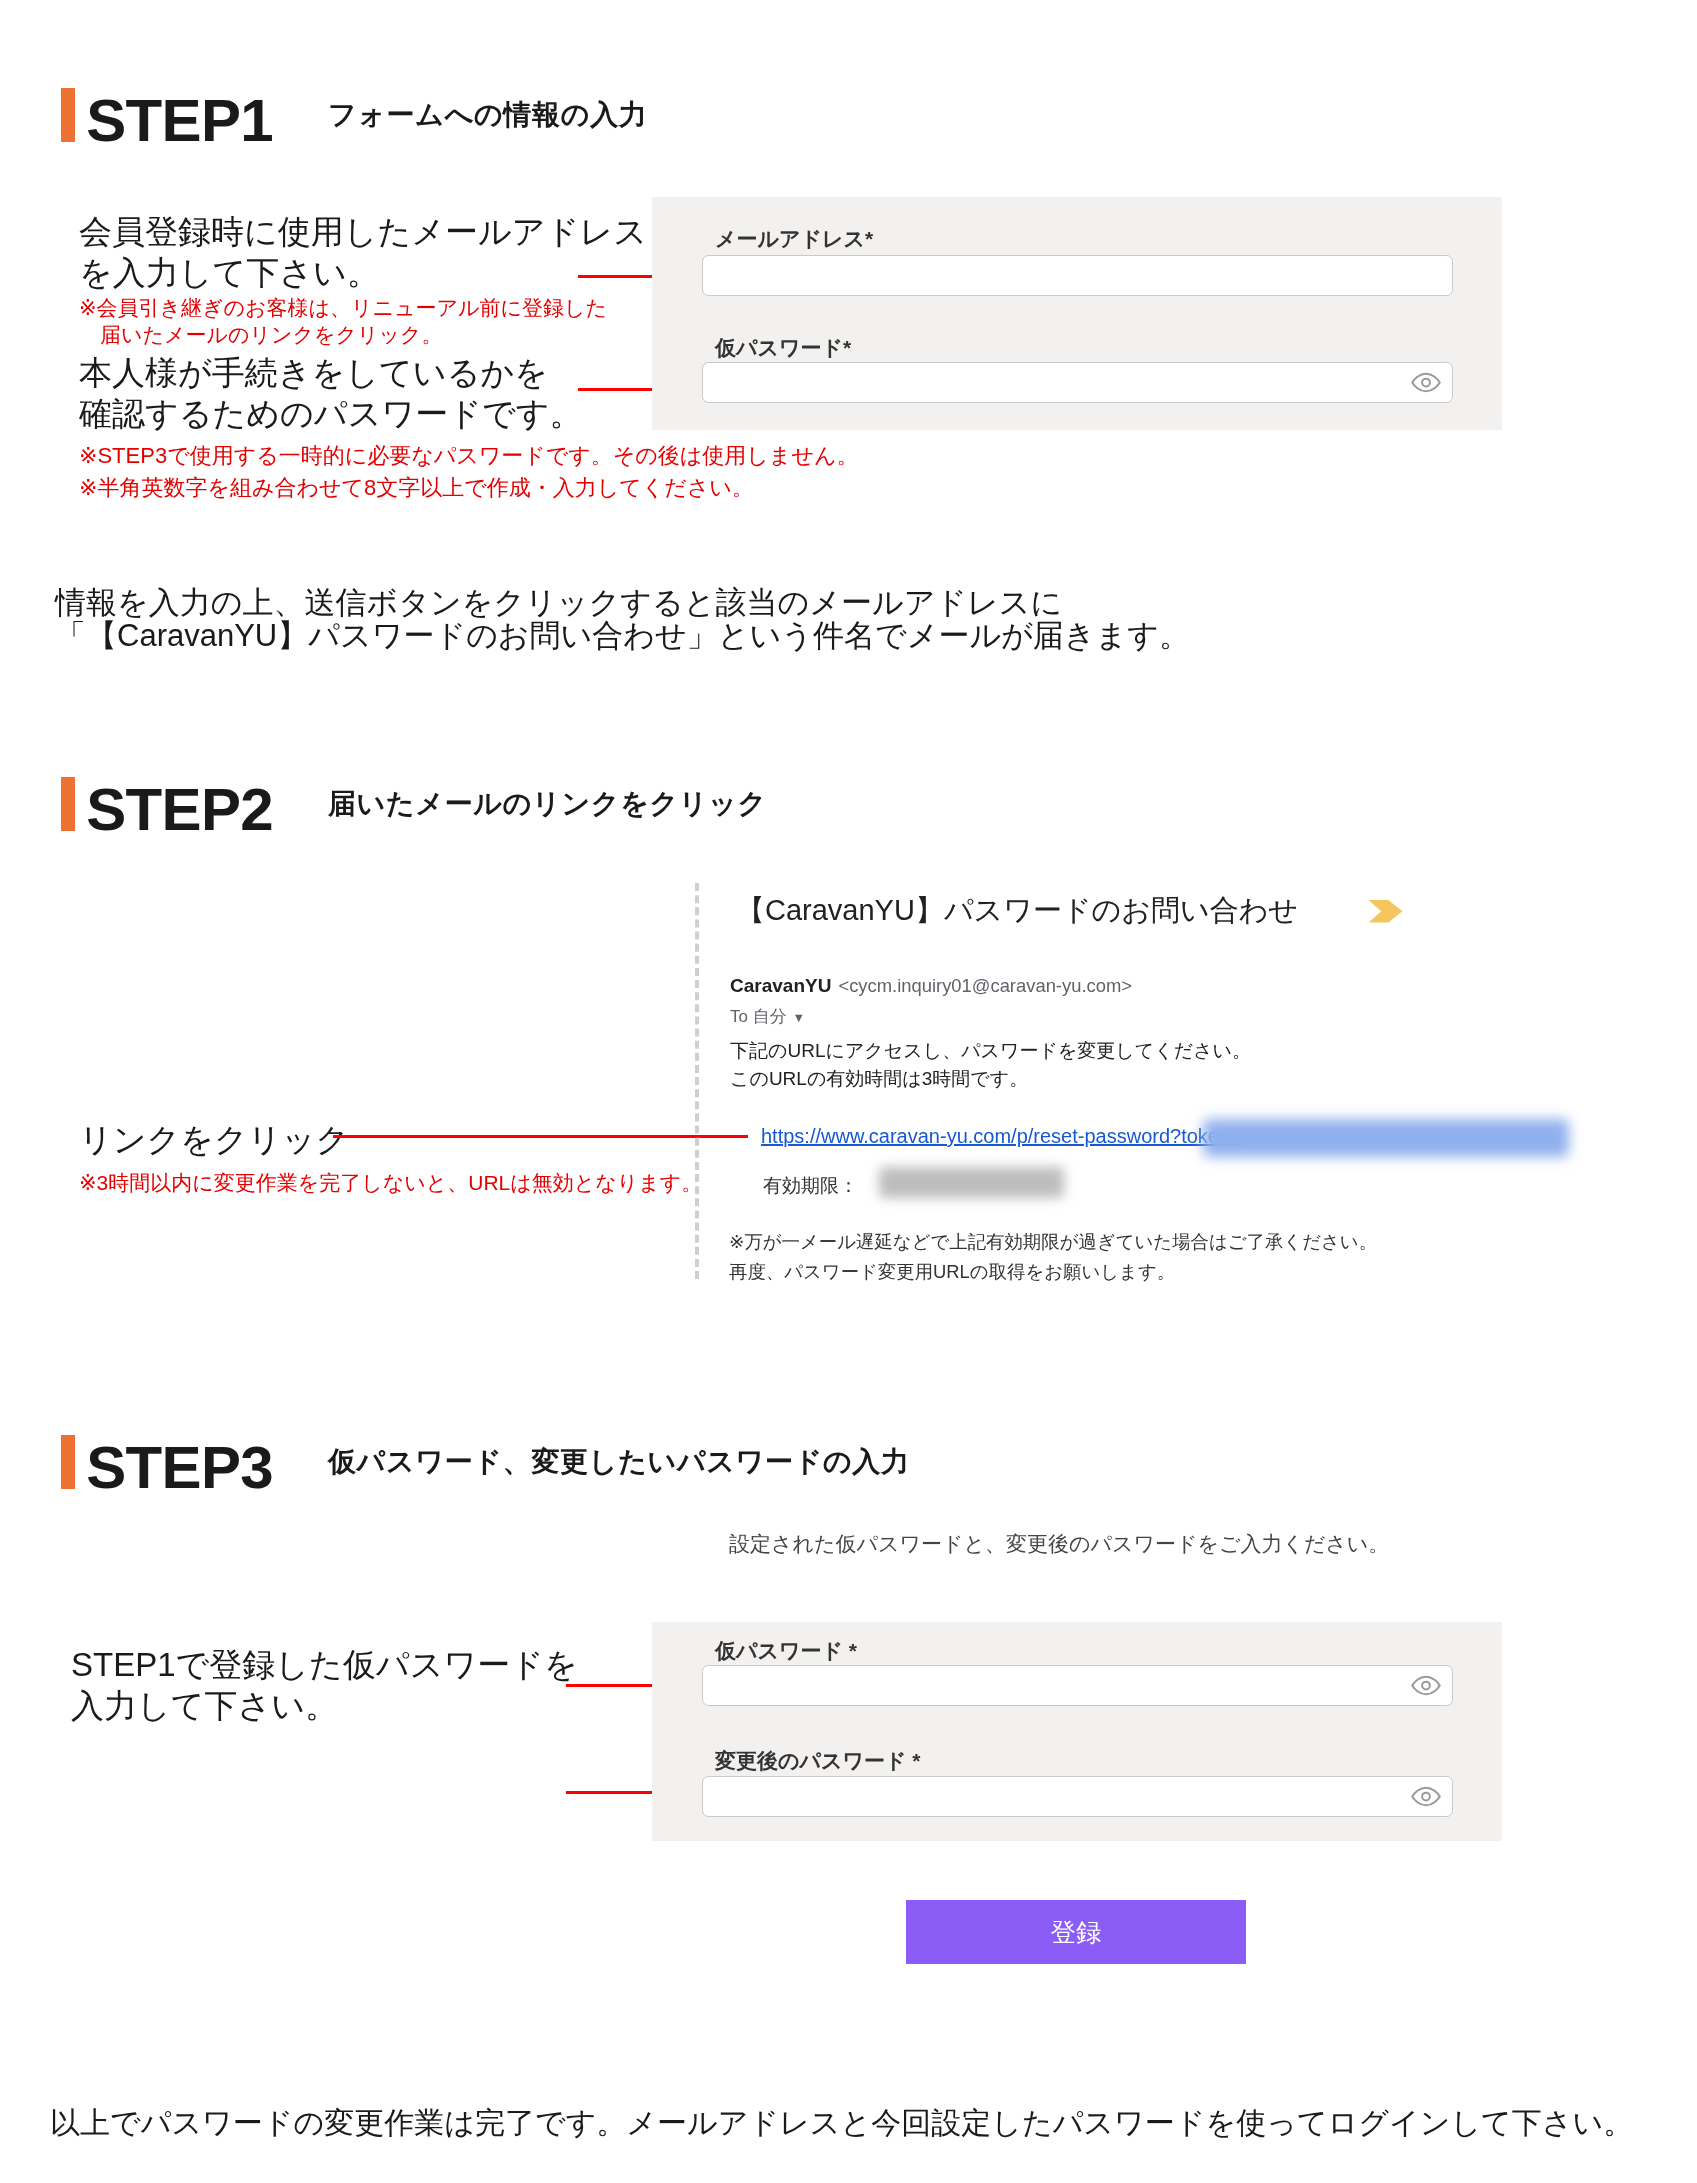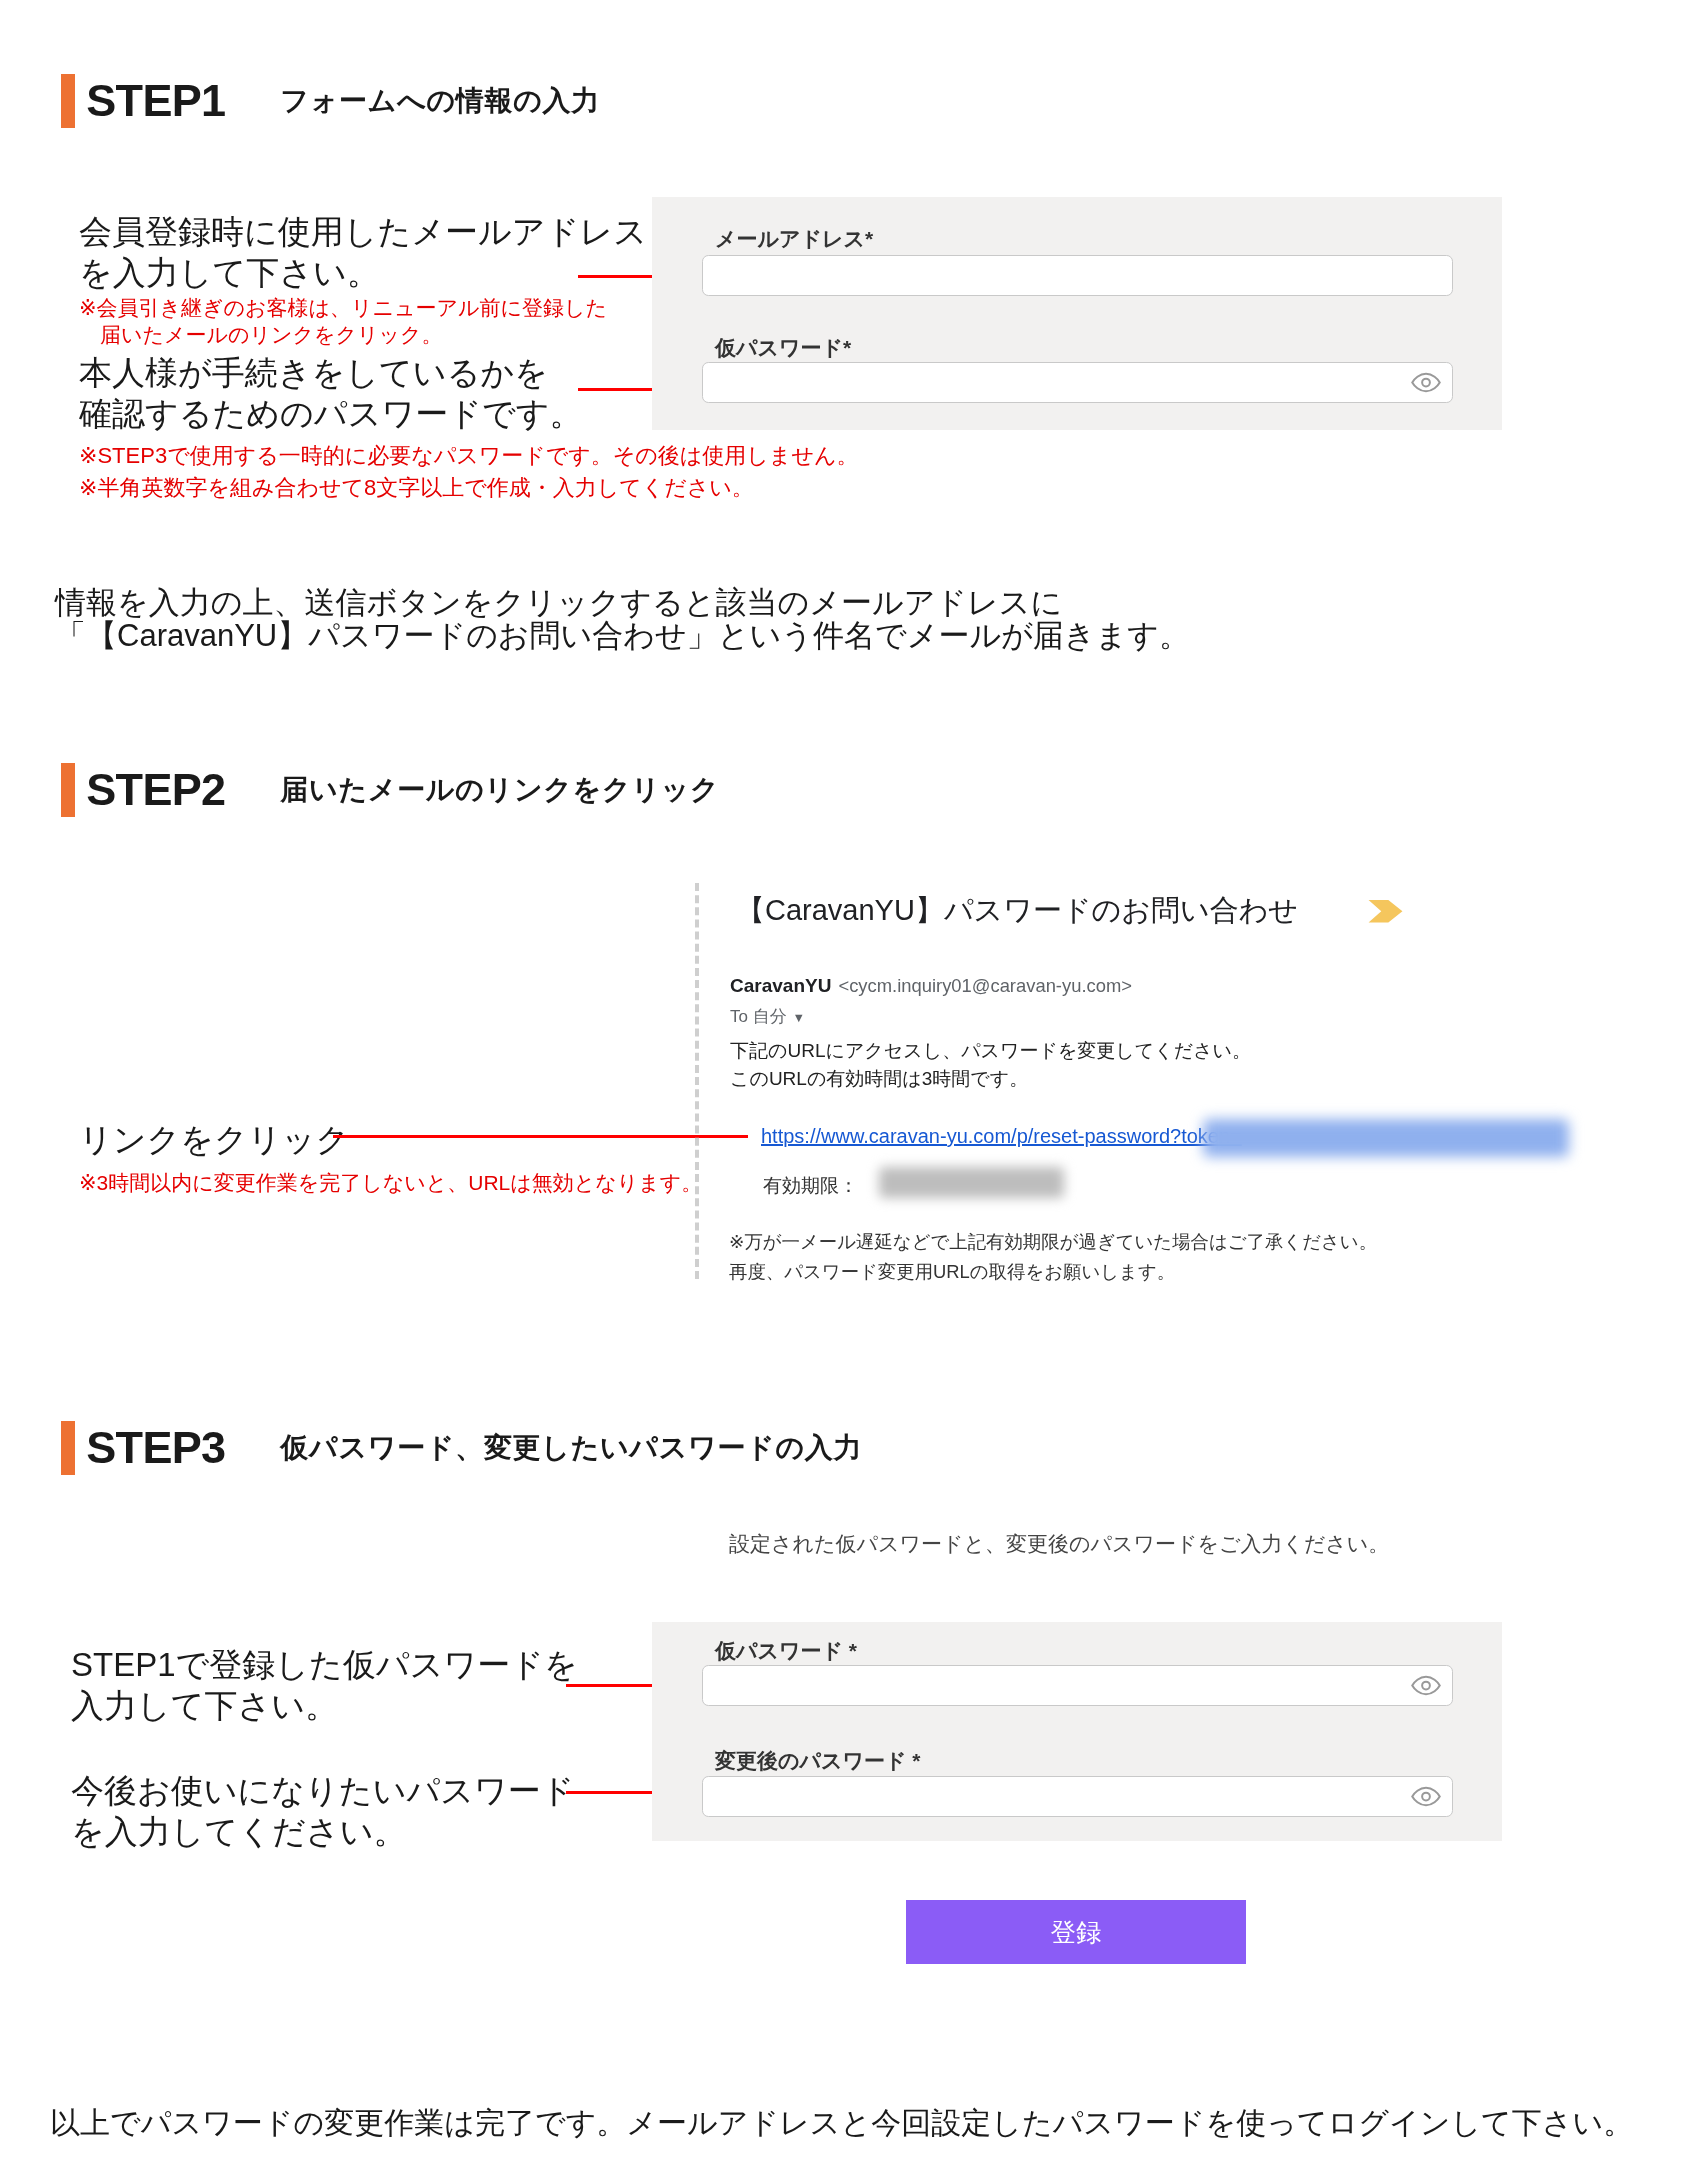--- a/index.html
+++ b/index.html
@@ -4,21 +4,21 @@
 <style>
   html,body{margin:0;padding:0;background:#fff;}
   #canvas{
     position:relative;width:1698px;height:2183px;background:#ffffff;
     font-family:"Liberation Sans","DejaVu Sans",sans-serif;color:#111;
     overflow:hidden;
   }
   
   .step-heading{position:absolute;left:61px;display:flex;align-items:center;}
   .step-bar{width:14px;height:54px;background:#ed7132;margin-right:11.3px;flex:0 0 auto;}
-  .step-id{font-size:45px;font-weight:bold;letter-spacing:-0.7px;color:#1a1a1a;}
+  .step-id{font-size:60px;font-weight:bold;letter-spacing:-0.7px;color:#1a1a1a;margin-top:12px;}
   .step-title{font-size:28px;font-weight:bold;color:#1a1a1a;margin-left:55px;letter-spacing:0.7px;}
   
   .big-text{position:absolute;font-size:33px;line-height:41px;color:#1a1a1a;}
   .red-note{position:absolute;font-size:21px;line-height:27px;color:#e50000;}
   .red-note-lg{position:absolute;font-size:22px;line-height:33px;color:#e50000;}
   
   .red-line{position:absolute;height:2.8px;background:#ff0000;}
   
   .card{position:absolute;left:652px;width:850px;background:#f2f1f0;}
   .field-label{position:absolute;font-size:21px;font-weight:bold;color:#333;}
@@ -150,24 +150,20 @@
     <span class="step-id">STEP3</span>
     <span class="step-title">仮パスワード、変更したいパスワードの入力</span>
   </div>
 
   <div class="sub-instruction">設定された仮パスワードと、変更後のパスワードをご入力ください。</div>
 
   <div class="big-text" style="left:71px;top:1644px;">
     <div>STEP1で登録した仮パスワードを</div>
     <div>入力して下さい。</div>
   </div>
-  <div class="big-text" style="left:71px;top:1770px;">
-    <div>今後お使いになりたいパスワード</div>
-    <div>を入力してください。</div>
-  </div>
 
   <div class="red-line" style="left:566px;top:1684px;width:145px;"></div>
   <div class="red-line" style="left:566px;top:1791px;width:145px;"></div>
 
   <div class="card" style="top:1622px;height:219px;"></div>
   <div class="field-label" style="left:715px;top:1637px;">仮パスワード *</div>
   <div class="input-box" style="top:1665px;">
     <input type="password" value="" style="">
     <span class="eye">
       <svg width="30" height="21" viewBox="0 0 24 16">

